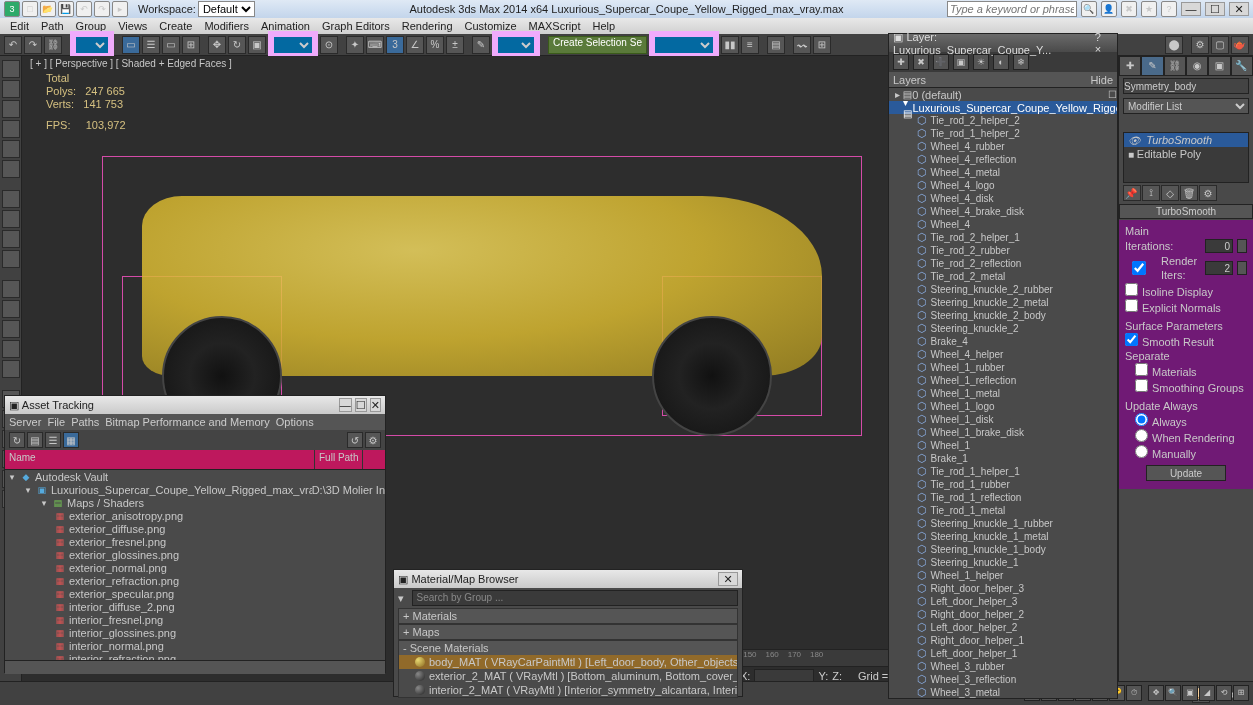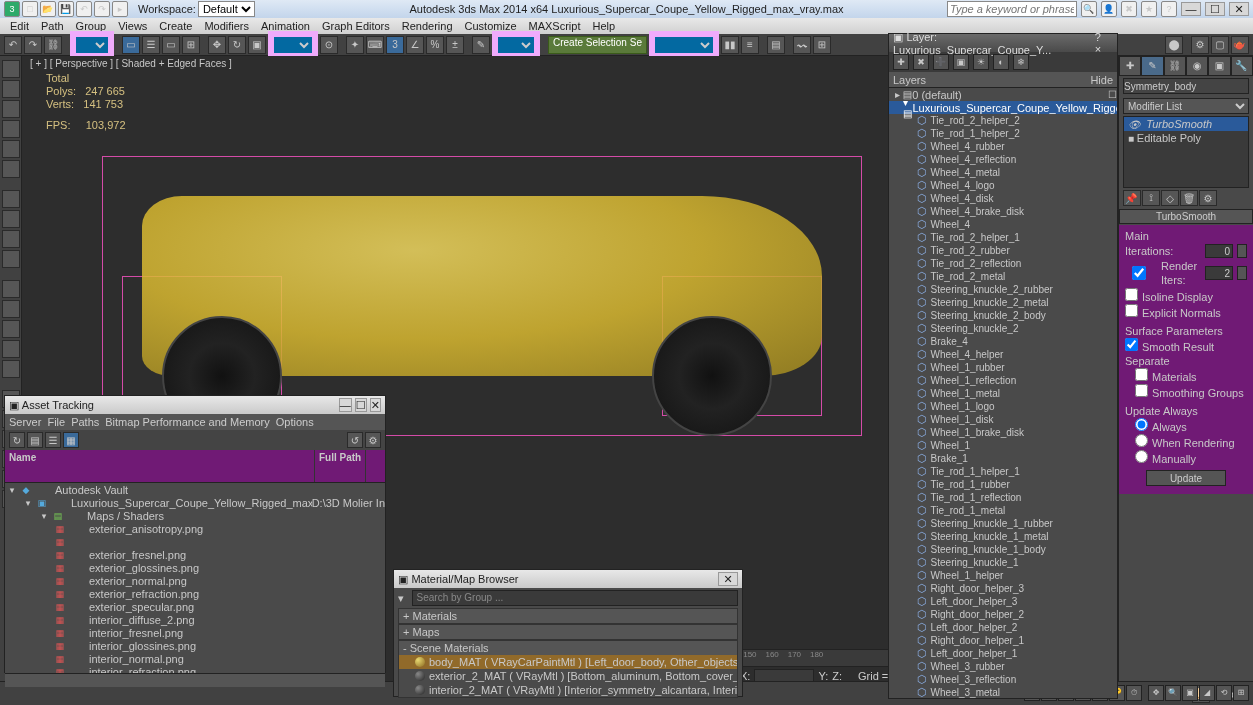--- a/index.html
+++ b/index.html
@@ -55,40 +55,40 @@
 
 
 .cmdpanel { width:135px; background:#494949; border-left:1px solid #222; display:flex; flex-direction:column; }
 .cmd-tabs { height:20px; display:flex; background:#3a3a3a; }
 .cmd-tabs .ct { flex:1; border:1px solid #222; background:#555; font-size:10px; text-align:center; line-height:18px; }
 .cmd-tabs .ct.active { background:#4a6a8a; }
 .cmd-row { padding:2px 4px; }
 .rollout-hdr { background:#555; height:15px; border:1px solid #222; text-align:center; font-size:10px; line-height:13px; color:#ccc; margin:1px 0; cursor:pointer; }
 .rollout-body { background:#701a75; padding:4px 6px; font-size:10px; line-height:14px; }
 .mod-sel { width:100%; height:16px; background:#555; border:1px solid #222; color:#ccc; font-size:10px; }
-.mod-stack { height:72px; background:#3a3a3a; border:1px solid #222; margin-top:2px; }
+.mod-stack { height:51px; background:#3a3a3a; border:1px solid #222; margin-top:18px; }
 .mod-stack div { padding:1px 4px; font-size:10px; }
 .mod-stack .sel { background:#2a5a9a; font-style:italic; }
 .spinner { display:flex; align-items:center; gap:4px; margin:1px 0; }
 .spinner input { width:28px; height:14px; background:#3a3a3a; border:1px solid #222; color:#ccc; font-size:10px; text-align:right; padding-right:2px; }
 .spin-btns { width:10px; height:14px; background:#555; border:1px solid #222; position:relative; }
 .chk { margin-right:4px; }
 .upd-btn { width:80px; height:16px; background:#555; border:1px solid #222; color:#ccc; margin:4px auto; display:block; font-size:10px; }
 
 
 .asset-dlg { position:absolute; top:395px; left:4px; width:382px; height:278px; background:#4a4a4a; border:1px solid #222; z-index:10; }
 .dlg-title { height:18px; background:linear-gradient(#e8e8e8,#cacaca); color:#222; display:flex; align-items:center; padding:0 4px; justify-content:space-between; }
 .dlg-menu { height:16px; background:#555; color:#ccc; display:flex; gap:6px; padding:0 4px; align-items:center; font-size:10px; }
 .dlg-tb { height:20px; background:#444; display:flex; align-items:center; gap:2px; padding:0 4px; }
-.asset-hdr { height:33px; background:#701a75; display:flex; border-bottom:1px solid #222;font-weight:bold; }
+.asset-hdr { height:20px; background:#be185d; display:flex; border-bottom:1px solid #222; }
 .asset-hdr div { padding:0 4px; border-right:1px solid #333; font-size:10px; line-height:15px; }
 .asset-list { overflow-y:scroll; height:190px; background:#4a4a4a; }
 .asset-row { height:13px; display:flex; font-size:10px; align-items:center; }
 .asset-row .ic { width:14px; text-align:center; font-size:9px; }
-.asset-row .n { flex:1; padding-left:2px; overflow:hidden; white-space:nowrap;margin-left:20px; }
+.asset-row .n { flex:1; padding-left:2px; overflow:hidden; white-space:nowrap; }
 
 
 .mat-dlg { position:absolute; top:569px; left:393px; width:350px; height:128px; background:#4a4a4a; border:1px solid #222; z-index:10; }
 .mat-search { height:16px; margin:2px 4px; background:#3a3a3a; border:1px solid #222; color:#888; padding:0 4px; font-size:10px; line-height:14px; }
 .mat-sec { background:#4a4a4a; border:1px solid #333; margin:0 4px; font-size:10px; }
 .mat-sec-h { background:#555; padding:1px 4px; }
 .mat-item { padding:1px 4px 1px 16px; display:flex; align-items:center; overflow:hidden; white-space:nowrap; }
 .mat-item.sel { background:#916a2a; }
 .sphere { width:10px; height:10px; border-radius:50%; background:radial-gradient(circle at 30% 30%,#e8d870,#8a6820); margin-right:4px; flex-shrink:0; }
 
@@ -423,20 +423,21 @@
         <span class="ic" style="color:#7c5;">▤</span>
         <span class="n">Maps / Shaders</span>
       </div>
     <div id="asset-maps">
         <div class="asset-row" style="padding-left: 48px;">
           <span class="ic" style="color:#d55;">▦</span>
           <span class="n">exterior_anisotropy.png</span>
         </div>
         <div class="asset-row" style="padding-left: 48px;">
           <span class="ic" style="color:#d55;">▦</span>
+          <span class="n">exterior_diffuse.png</span>
         </div>
         <div class="asset-row" style="padding-left: 48px;">
           <span class="ic" style="color:#d55;">▦</span>
           <span class="n">exterior_fresnel.png</span>
         </div>
         <div class="asset-row" style="padding-left: 48px;">
           <span class="ic" style="color:#d55;">▦</span>
           <span class="n">exterior_glossines.png</span>
         </div>
         <div class="asset-row" style="padding-left: 48px;">

